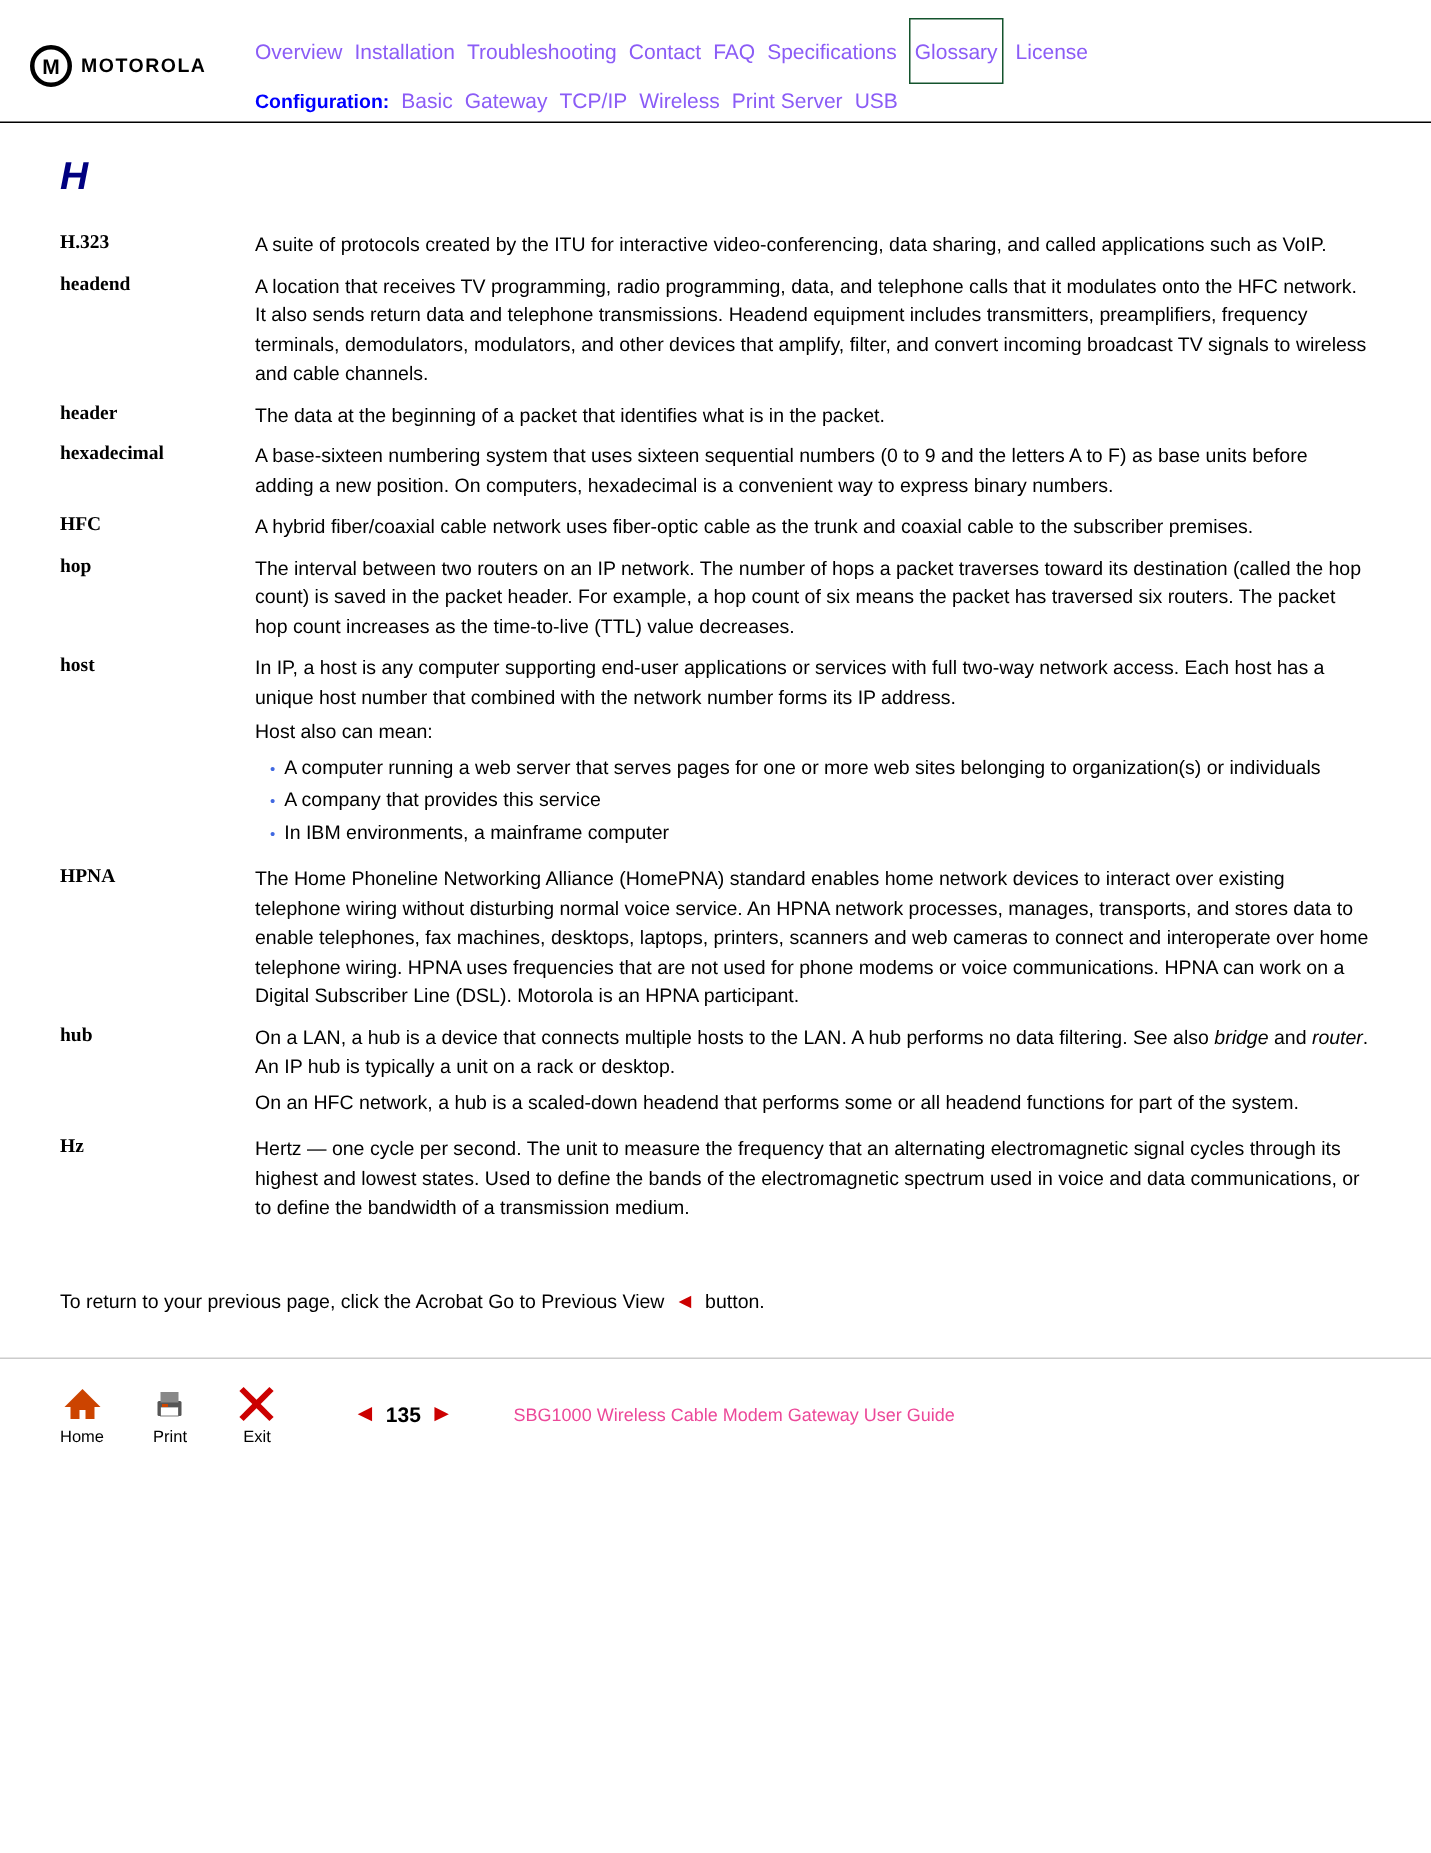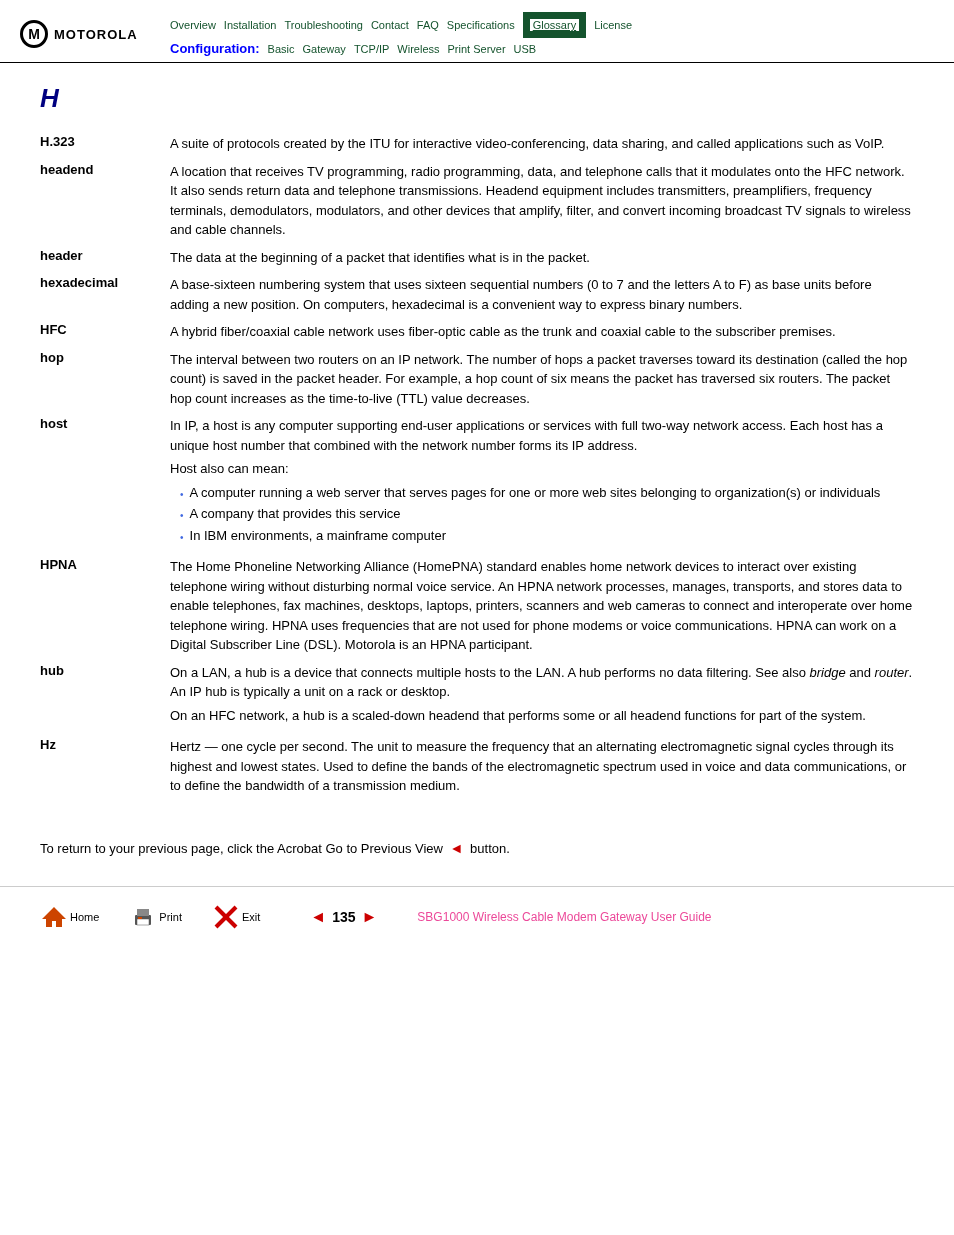--- a/index.html
+++ b/index.html
@@ -51,29 +51,28 @@
       flex-direction: column;
       gap: 3px;
     }
     .nav-row {
       display: flex;
       align-items: center;
       gap: 8px;
       flex-wrap: wrap;
     }
     .nav-link {
-      color: #14532d;
+      color: #8b5cf6;
       text-decoration: none;
-      font-size: 11px;
+      font-size: 14px;
       cursor: pointer;
     }
     .nav-link.active {
-      border: 7px solid #14532d;
-      padding: 0 3px;
-      text-decoration: underline;
+      border: 1px solid #14532d;
+      padding: 13px 3px;
     }
     .config-label {
       font-weight: bold;
       font-size: 13px;
       color: #00f;
     }
 
     
     .main-content {
       padding: 20px 40px 20px 40px;
@@ -97,20 +96,21 @@
       padding: 4px 0;
       vertical-align: top;
     }
     .term-cell {
       width: 130px;
       font-weight: bold;
       font-size: 13px;
       padding-right: 10px;
       padding-top: 6px;
       padding-bottom: 6px;
+      font-family: Liberation Serif, serif;
     }
     .def-cell {
       font-size: 13px;
       line-height: 1.5;
       padding-top: 6px;
       padding-bottom: 6px;
     }
     .def-cell p {
       margin-bottom: 4px;
     }
@@ -142,21 +142,21 @@
     .footer-bar {
       display: flex;
       align-items: center;
       padding: 16px 40px;
       margin-top: 30px;
       border-top: 1px solid #ccc;
       gap: 30px;
     }
     .footer-icon-item {
       display: flex;
-      flex-direction: row;
+      flex-direction: column;
       align-items: center;
       cursor: pointer;
       gap: 2px;
     }
     .footer-icon-item span {
       font-size: 11px;
       color: #000;
     }
     .home-icon-svg, .print-icon-svg, .exit-icon-svg {
       width: 28px;
@@ -233,21 +233,21 @@
       <td class="def-cell">A location that receives TV programming, radio programming, data, and telephone calls that it modulates onto the HFC network. It also sends return data and telephone transmissions. Headend equipment includes transmitters, preamplifiers, frequency terminals, demodulators, modulators, and other devices that amplify, filter, and convert incoming broadcast TV signals to wireless and cable channels.</td>
     </tr>
 
     <tr>
       <td class="term-cell">header</td>
       <td class="def-cell">The data at the beginning of a packet that identifies what is in the packet.</td>
     </tr>
 
     <tr>
       <td class="term-cell">hexadecimal</td>
-      <td class="def-cell">A base-sixteen numbering system that uses sixteen sequential numbers (0 to 7 and the letters A to F) as base units before adding a new position. On computers, hexadecimal is a convenient way to express binary numbers.</td>
+      <td class="def-cell">A base-sixteen numbering system that uses sixteen sequential numbers (0 to 9 and the letters A to F) as base units before adding a new position. On computers, hexadecimal is a convenient way to express binary numbers.</td>
     </tr>
 
     <tr>
       <td class="term-cell">HFC</td>
       <td class="def-cell">A hybrid fiber/coaxial cable network uses fiber-optic cable as the trunk and coaxial cable to the subscriber premises.</td>
     </tr>
 
     <tr>
       <td class="term-cell">hop</td>
       <td class="def-cell">The interval between two routers on an IP network. The number of hops a packet traverses toward its destination (called the hop count) is saved in the packet header. For example, a hop count of six means the packet has traversed six routers. The packet hop count increases as the time-to-live (TTL) value decreases.</td>

